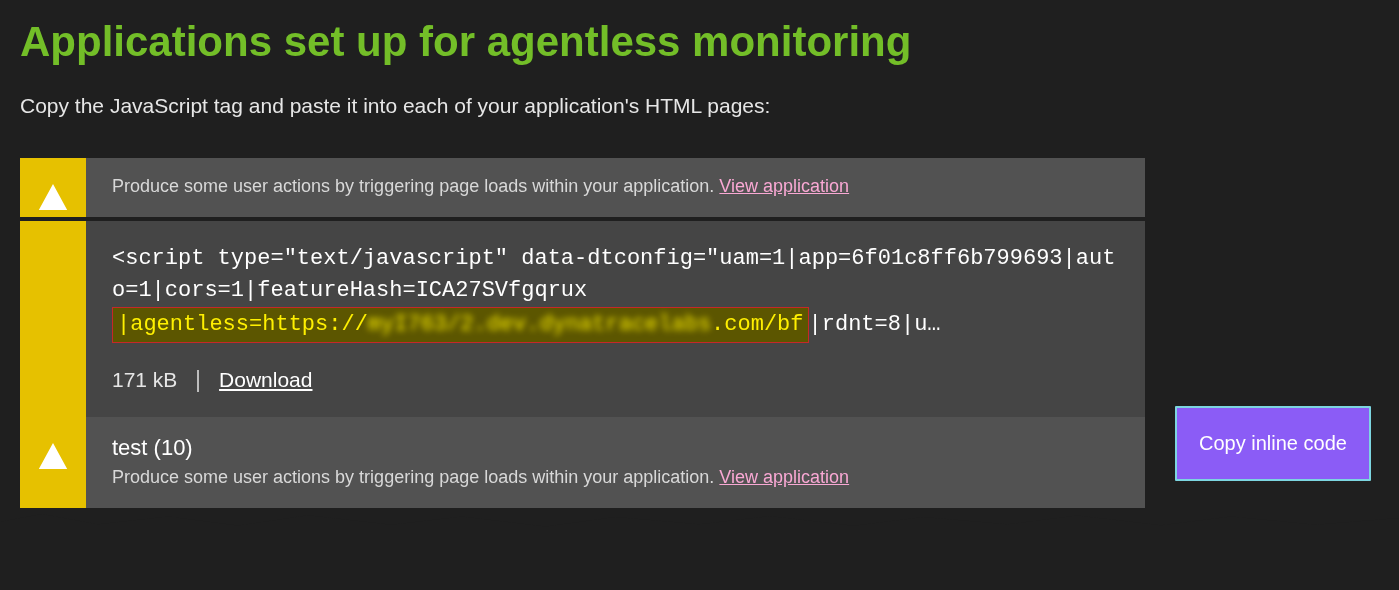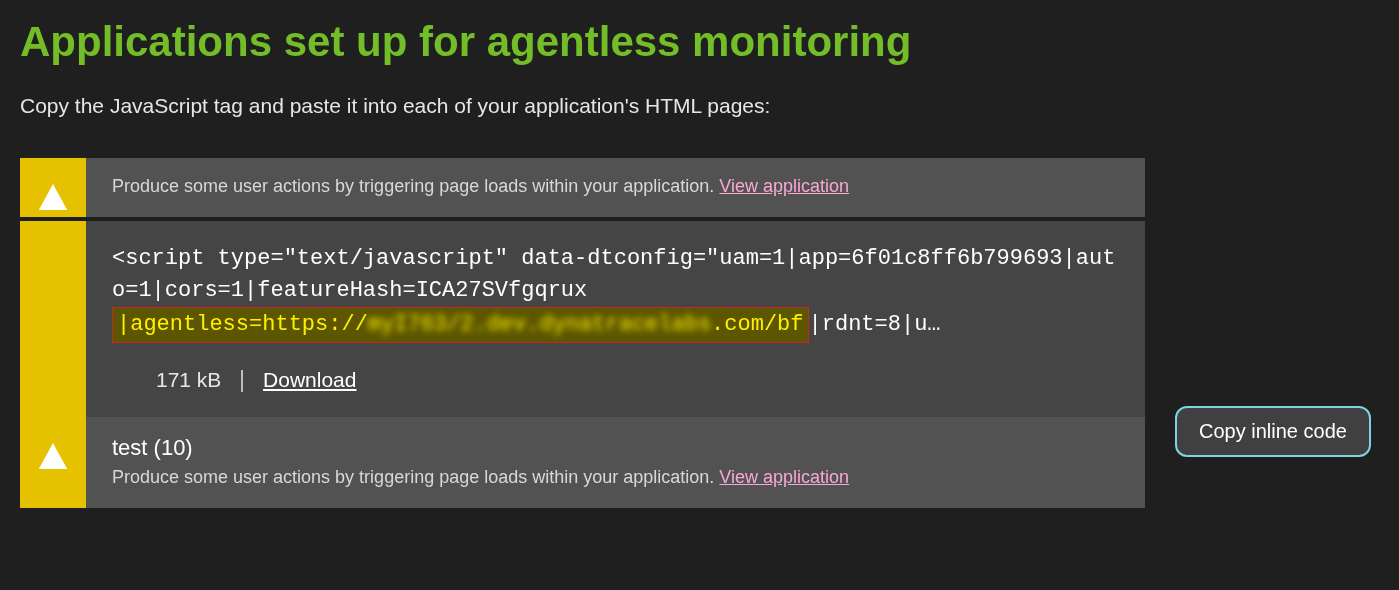--- a/index.html
+++ b/index.html
@@ -21,25 +21,25 @@
   .app-hint a { color: #f9a8d4; text-decoration: underline; cursor: pointer; }
 
   .code-block { display: flex; background: #454545; }
   .code-stripe { width: 66px; background: #e6c100; flex: 0 0 66px; }
   .code-body { padding: 22px 26px 22px 26px; flex: 1; font-family: "Consolas","Courier New",monospace; font-size: 22px; color: #ffffff; line-height: 1.45; overflow: hidden; }
   .code-wrap { white-space: pre-wrap; word-break: break-all; }
 
   .highlight { background: #5c5600; color: #fff000; border: 1px solid #c62828; padding: 1px 4px; display: inline-block; }
   .blur { filter: blur(3px); display:inline-block; }
 
-  .code-meta { margin-top: 22px; color: #e6e6e6; font-size: 21px; font-family: "Segoe UI", Arial, sans-serif; margin-left: 44px; }
+  .code-meta { margin-top: 22px; color: #e6e6e6; font-size: 21px; font-family: "Segoe UI", Arial, sans-serif; }
   .code-meta .sep { display:inline-block; width:2px; height:22px; background:#bdbdbd; margin: 0 14px; vertical-align: middle; }
   .code-meta a { color: #ffffff; text-decoration: underline; cursor:pointer; }
 
-  .copy-btn { margin-top: 248px; background: #404040; border: 2px solid #7cd5e0; color: #ffffff; font-size: 20px; padding: 12px 22px; border-radius: 12px; cursor: pointer; white-space: nowrap; }
+  .copy-btn { margin-top: 248px; background: #8b5cf6; border: 2px solid #7cd5e0; color: #ffffff; font-size: 20px; padding: 24px 22px; border-radius: 1px; cursor: pointer; white-space: nowrap; }
 
   
   .torn {
     width: 100%; height: 26px; background: #1f1f1f;
     clip-path: polygon(0 60%, 3% 30%, 7% 70%, 12% 40%, 17% 75%, 22% 35%, 28% 72%, 33% 40%, 39% 78%, 44% 42%, 50% 70%, 55% 38%, 61% 76%, 66% 42%, 72% 70%, 77% 36%, 83% 74%, 88% 40%, 94% 72%, 100% 46%, 100% 100%, 0 100%);
     position: relative; top: -6px;
   }
 </style>
 </head>
 <body>

